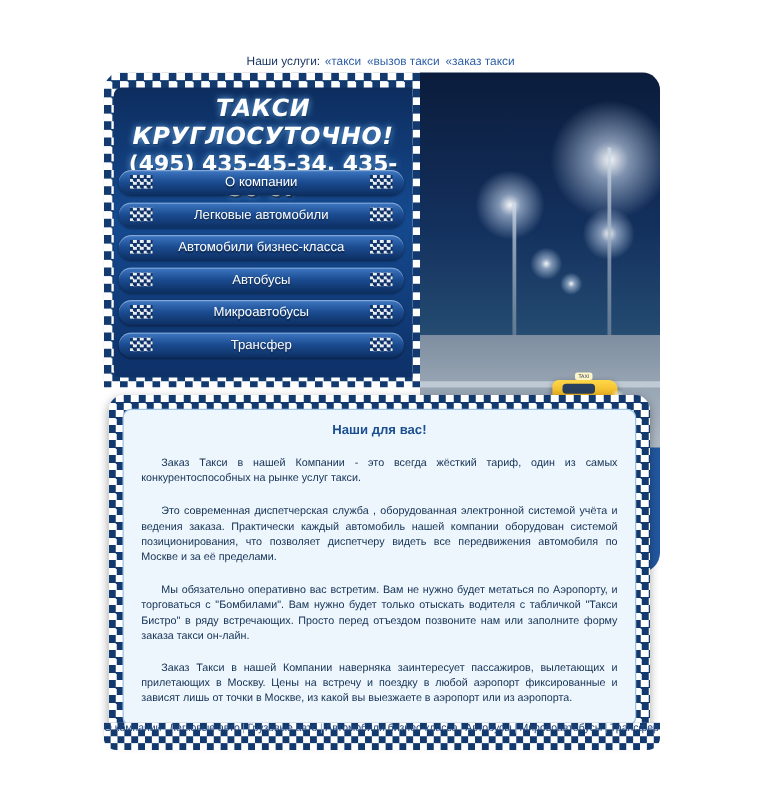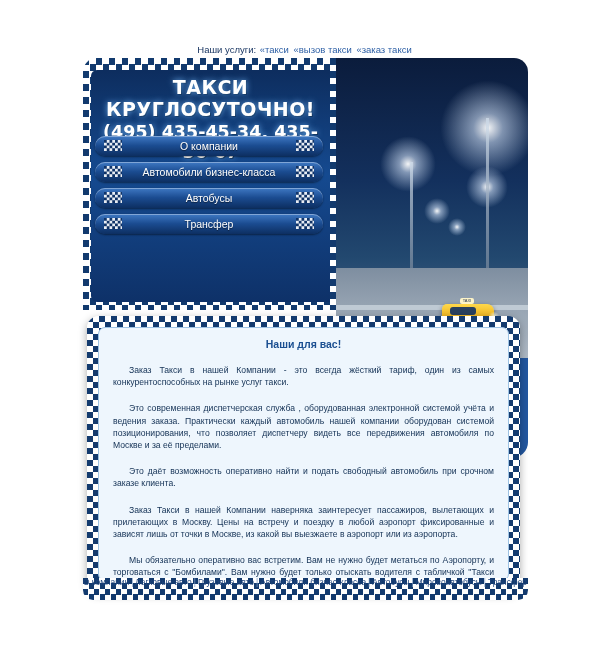--- a/index.html
+++ b/index.html
@@ -64,20 +64,21 @@
   }
   .hero-title {
     margin: 6px 0 0 0;
     text-align: center;
     font-family: "DejaVu Sans", sans-serif;
     font-weight: bold;
     font-size: 19px;
     letter-spacing: 0.5px;
     color: #ffffff;
     text-shadow: 0 0 6px rgba(120,190,255,.9), 1px 1px 0 #062349;
+    font-style: italic;
   }
   .hero-phone {
     margin: 2px 0 4px 0;
     text-align: center;
     font-family: "DejaVu Sans", sans-serif;
     font-weight: bold;
     font-size: 17.5px;
     color: #ffffff;
     text-shadow: 0 0 6px rgba(120,190,255,.9), 1px 1px 0 #062349;
   }
@@ -312,43 +313,52 @@
 
       <div class="menu">
         <div class="mbtn">
           <span class="chk l"></span>
           <span class="chk r"></span>
           <span class="lbl">О компании</span>
         </div>
         <div class="mbtn">
           <span class="chk l"></span>
           <span class="chk r"></span>
+          <span class="lbl">Легковые автомобили</span>
+        </div>
+        <div class="mbtn">
+          <span class="chk l"></span>
+          <span class="chk r"></span>
           <span class="lbl">Автомобили бизнес-класса</span>
         </div>
         <div class="mbtn">
           <span class="chk l"></span>
           <span class="chk r"></span>
           <span class="lbl">Автобусы</span>
+        </div>
+        <div class="mbtn">
+          <span class="chk l"></span>
+          <span class="chk r"></span>
+          <span class="lbl">Микроавтобусы</span>
         </div>
         <div class="mbtn">
           <span class="chk l"></span>
           <span class="chk r"></span>
           <span class="lbl">Трансфер</span>
         </div>
       </div>
     </div>
 
     <div class="card">
       <div class="card-inner">
         <div class="card-title">Наши для вас!</div>
         <p>Заказ Такси в нашей Компании - это всегда жёсткий тариф, один из самых конкурентоспособных на рынке услуг такси.</p>
         <p>Это современная диспетчерская служба , оборудованная электронной системой учёта и ведения заказа. Практически каждый автомобиль нашей компании оборудован системой позиционирования, что позволяет диспетчеру видеть все передвижения автомобиля по Москве и за её пределами.</p>
-        <p>Это даёт возможность оперативно найти и подать свободный автомобиль при срочном заказе клиента.</p>
+        <p>Мы обязательно оперативно вас встретим. Вам не нужно будет метаться по Аэропорту, и торговаться с "Бомбилами". Вам нужно будет только отыскать водителя с табличкой "Такси Бистро" в ряду встречающих. Просто перед отъездом позвоните нам или заполните форму заказа такси он-лайн.</p>
         <p>Заказ Такси в нашей Компании наверняка заинтересует пассажиров, вылетающих и прилетающих в Москву. Цены на встречу и поездку в любой аэропорт фиксированные и зависят лишь от точки в Москве, из какой вы выезжаете в аэропорт или из аэропорта.</p>
-        <p>Мы обязательно оперативно вас встретим. Вам не нужно будет метаться по Аэропорту, и торговаться с "Бомбилами". Вам нужно будет только отыскать водителя с табличкой "Такси Бистро" в ряду встречающих. Просто перед отъездом позвоните нам или заполните форму заказа такси он-лайн.</p>
 
       </div>
     </div>
 
   </div>
 
   <div class="bottomstrip"></div>
 
   <div class="footer">
     <a href="#">О компании</a><span class="sep">|</span><a href="#">Легковые авто</a><span class="sep">|</span><a href="#">Грузовые авто</a><span class="sep">|</span><a href="#">Автомобили бизнес-класса</a><span class="sep">|</span><a href="#">Автобусы</a><span class="sep">|</span><a href="#">Мировоавтобусы</a><span class="sep">|</span><a href="#">Трансфер</a>

